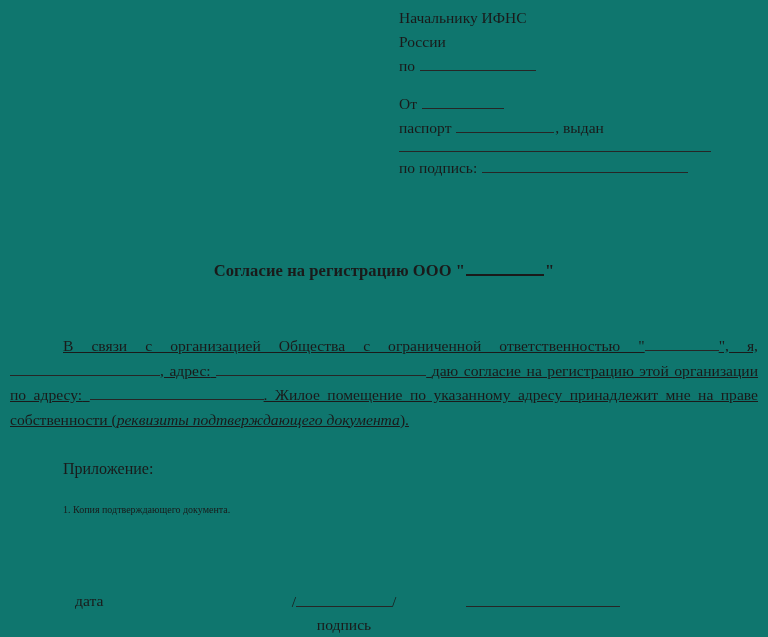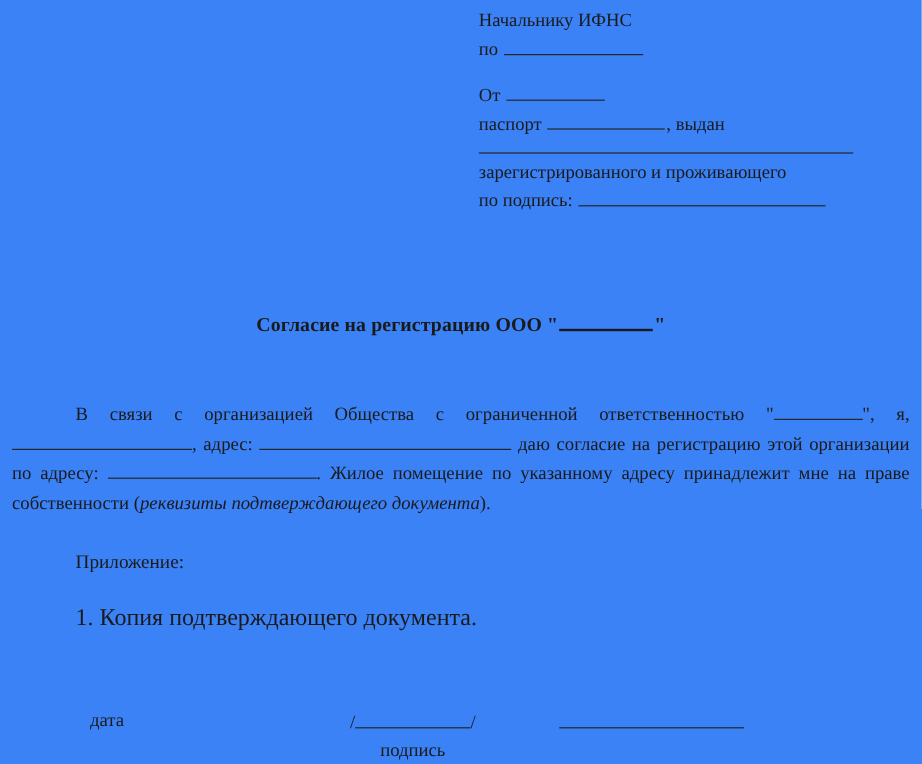--- a/index.html
+++ b/index.html
@@ -12,21 +12,21 @@
     height: 637px;
     position: relative;
     font-family: "Liberation Serif", "DejaVu Serif", serif;
     color: #1a1a1a;
     overflow: hidden;
   }
 
   .page {
     position: absolute;
     inset: 0;
-    background: #3b82f6;
+    background: #0f766e;
     padding-left: 12px;
   }
 
   
   .addressee {
     position: absolute;
     left: 399px;
     top: 6px;
     width: 320px;
     font-size: 15.5px;
@@ -82,39 +82,40 @@
   .body-text {
     position: absolute;
     left: 10px;
     top: 334px;
     width: 748px;
     font-size: 15.6px;
     line-height: 24.5px;
     text-align: justify;
     text-indent: 53px;
     hyphens: none;
+    text-decoration: underline;
   }
   .body-text .b-org   { display: inline-block; width: 74px; border-bottom: 1.4px solid #262626; height: 0.95em; vertical-align: baseline; }
   .body-text .b-fio   { display: inline-block; width: 150px; border-bottom: 1.4px solid #262626; height: 0.95em; vertical-align: baseline; }
   .body-text .b-adr1  { display: inline-block; width: 210px; border-bottom: 1.4px solid #262626; height: 0.95em; vertical-align: baseline; }
   .body-text .b-adr2  { display: inline-block; width: 174px; border-bottom: 1.4px solid #262626; height: 0.95em; vertical-align: baseline; }
   .ital { font-style: italic; }
 
   
   .appendix-label {
     position: absolute;
     left: 63px;
     top: 460px;
     font-size: 16px;
   }
   .appendix-item {
     position: absolute;
     left: 63px;
     top: 504px;
-    font-size: 20px;
+    font-size: 10px;
   }
 
   
   .sign-date {
     position: absolute;
     left: 75px;
     top: 592px;
     font-size: 15.6px;
   }
   .sign-slot {
@@ -149,28 +150,28 @@
     margin-top: 2px;
   }
 </style>
 </head>
 <body>
 
 <div class="page">
 
   <div class="addressee">
     <span class="line">Начальнику ИФНС</span>
+    <span class="line">России</span>
     <span class="line"><span>по</span> <span class="blank blank-po"></span></span>
 
     <div class="gap-small"></div>
 
     <span class="line"><span>От</span> <span class="blank blank-ot"></span></span>
     <span class="line"><span>паспорт</span> <span class="blank blank-pass"></span><span>, выдан</span></span>
     <span class="blank-full"></span>
-    <span class="line">зарегистрированного и проживающего</span>
     <span class="line"><span>по подпись:</span> <span class="blank blank-addr"></span></span>
   </div>
 
   <div class="doc-title"><span>Согласие на регистрацию ООО "</span><span class="title-blank"></span><span>"</span></div>
 
   <div class="body-text"><span>В связи с организацией Общества с ограниченной ответственностью "</span><span class="b-org"></span><span>", я,</span> <span class="b-fio"></span><span>, адрес:</span> <span class="b-adr1"></span> <span>даю согласие на регистрацию этой организации по адресу:</span> <span class="b-adr2"></span><span>. Жилое помещение по указанному адресу принадлежит мне на праве собственности (</span><span class="ital">реквизиты подтверждающего документа</span><span>).</span></div>
 
   <div class="appendix-label">Приложение:</div>
   <div class="appendix-item">1. Копия подтверждающего документа.</div>
 

